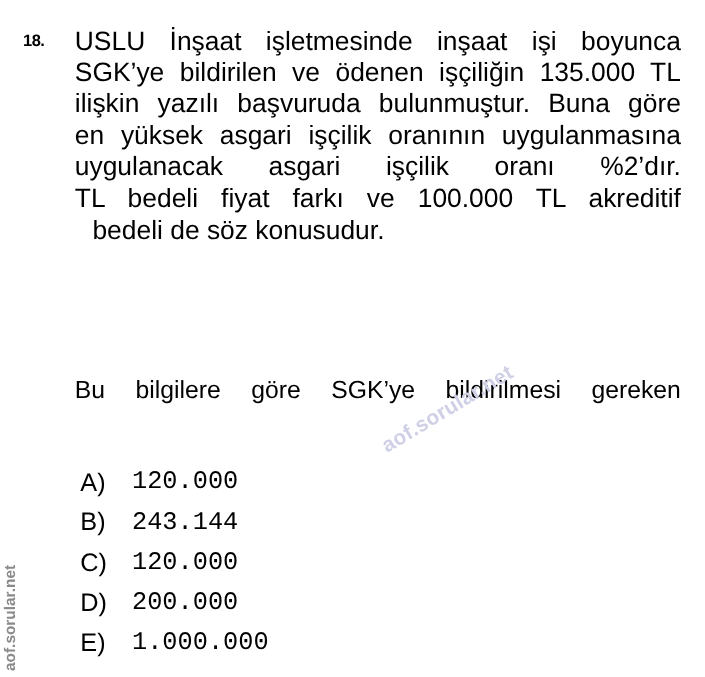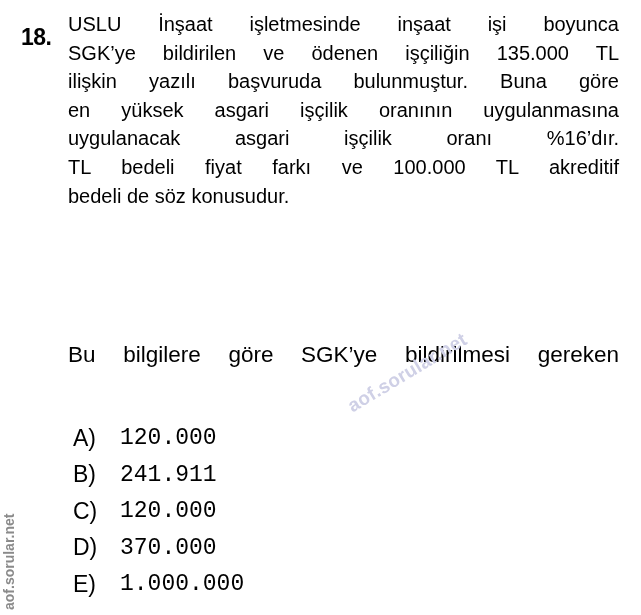--- a/index.html
+++ b/index.html
@@ -19,42 +19,43 @@
       position: absolute;
       left: 0;
       top: 0;
       width: 641px;
     }
     .qnum {
       position: absolute;
       left: 21px;
       top: 24px;
       font-weight: bold;
-      font-size: 23px;
+      font-size: 15px;
       line-height: 27px;
       letter-spacing: -0.5px;
     }
     .stem {
       position: absolute;
       left: 68px;
-      top: 10px;
+      top: 24px;
       width: 551px;
-      font-size: 20px;
+      font-size: 24px;
       line-height: 28.6px;
       text-align: justify;
       text-align-last: left;
     }
     .stem .line {
       display: block;
       text-align: justify;
       text-align-last: justify;
       white-space: nowrap;
     }
     .stem .line.last {
       text-align-last: left;
+      margin-left: 16px;
     }
     .prompt {
       position: absolute;
       left: 68px;
       top: 340px;
       width: 551px;
       font-weight: normal;
       font-size: 22.5px;
       line-height: 29px;
     }
@@ -119,45 +120,45 @@
 <body>
 
 <div class="question">
   <div class="qnum">18.</div>
 
   <div class="stem">
     <span class="line">USLU İnşaat işletmesinde inşaat işi boyunca</span>
     <span class="line">SGK’ye bildirilen ve ödenen işçiliğin 135.000 TL</span>
     <span class="line">ilişkin yazılı başvuruda bulunmuştur. Buna göre</span>
     <span class="line">en yüksek asgari işçilik oranının uygulanmasına</span>
-    <span class="line">uygulanacak asgari işçilik oranı %16’dır.</span>
+    <span class="line">uygulanacak asgari işçilik oranı %2’dır.</span>
     <span class="line">TL bedeli fiyat farkı ve 100.000 TL akreditif</span>
     <span class="line last">bedeli de söz konusudur.</span>
   </div>
 
   <div class="prompt">
     <span class="line first">Bu bilgilere göre SGK’ye bildirilmesi gereken</span>
   </div>
 
   <ul class="options">
     <li class="option">
       <span class="letter">A)</span>
       <span class="value">120.000</span>
     </li>
     <li class="option">
       <span class="letter">B)</span>
-      <span class="value">241.911</span>
+      <span class="value">243.144</span>
     </li>
     <li class="option">
       <span class="letter">C)</span>
       <span class="value">120.000</span>
     </li>
     <li class="option">
       <span class="letter">D)</span>
-      <span class="value">370.000</span>
+      <span class="value">200.000</span>
     </li>
     <li class="option">
       <span class="letter">E)</span>
       <span class="value">1.000.000</span>
     </li>
   </ul>
 </div>
 
 <div class="wm-diag">aof.sorular.net</div>
 <div class="wm-side">aof.sorular.net</div>

